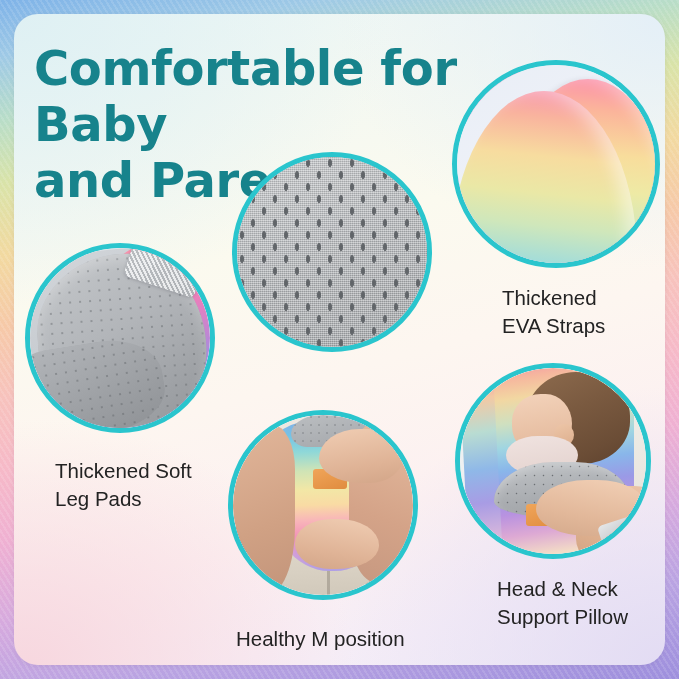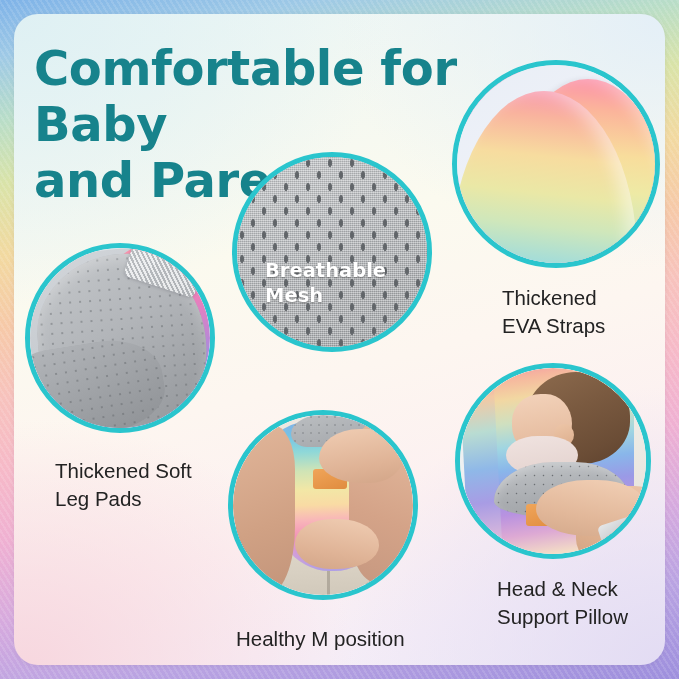--- a/index.html
+++ b/index.html
@@ -471,22 +471,20 @@
   <div class="card">
 
     <div class="headline">Comfortable for Baby
 and Parents</div>
 
     <div class="callout" id="c-mesh" style="left:218px; top:138px;">
       <div class="ring">
         <div class="photo">
           <div class="mesh-fabric"></div>
         </div>
-        <div class="mesh-label">Breathable
-Mesh</div>
       </div>
     </div>
 
     <div class="callout" id="c-straps" style="left:438px; top:46px;">
       <div class="ring">
         <div class="photo">
           <div class="straps-bg"></div>
           <div class="strap-violet"></div>
           <div class="strap-mesh-lining"></div>
           <div class="strap-edge-grey"></div>

